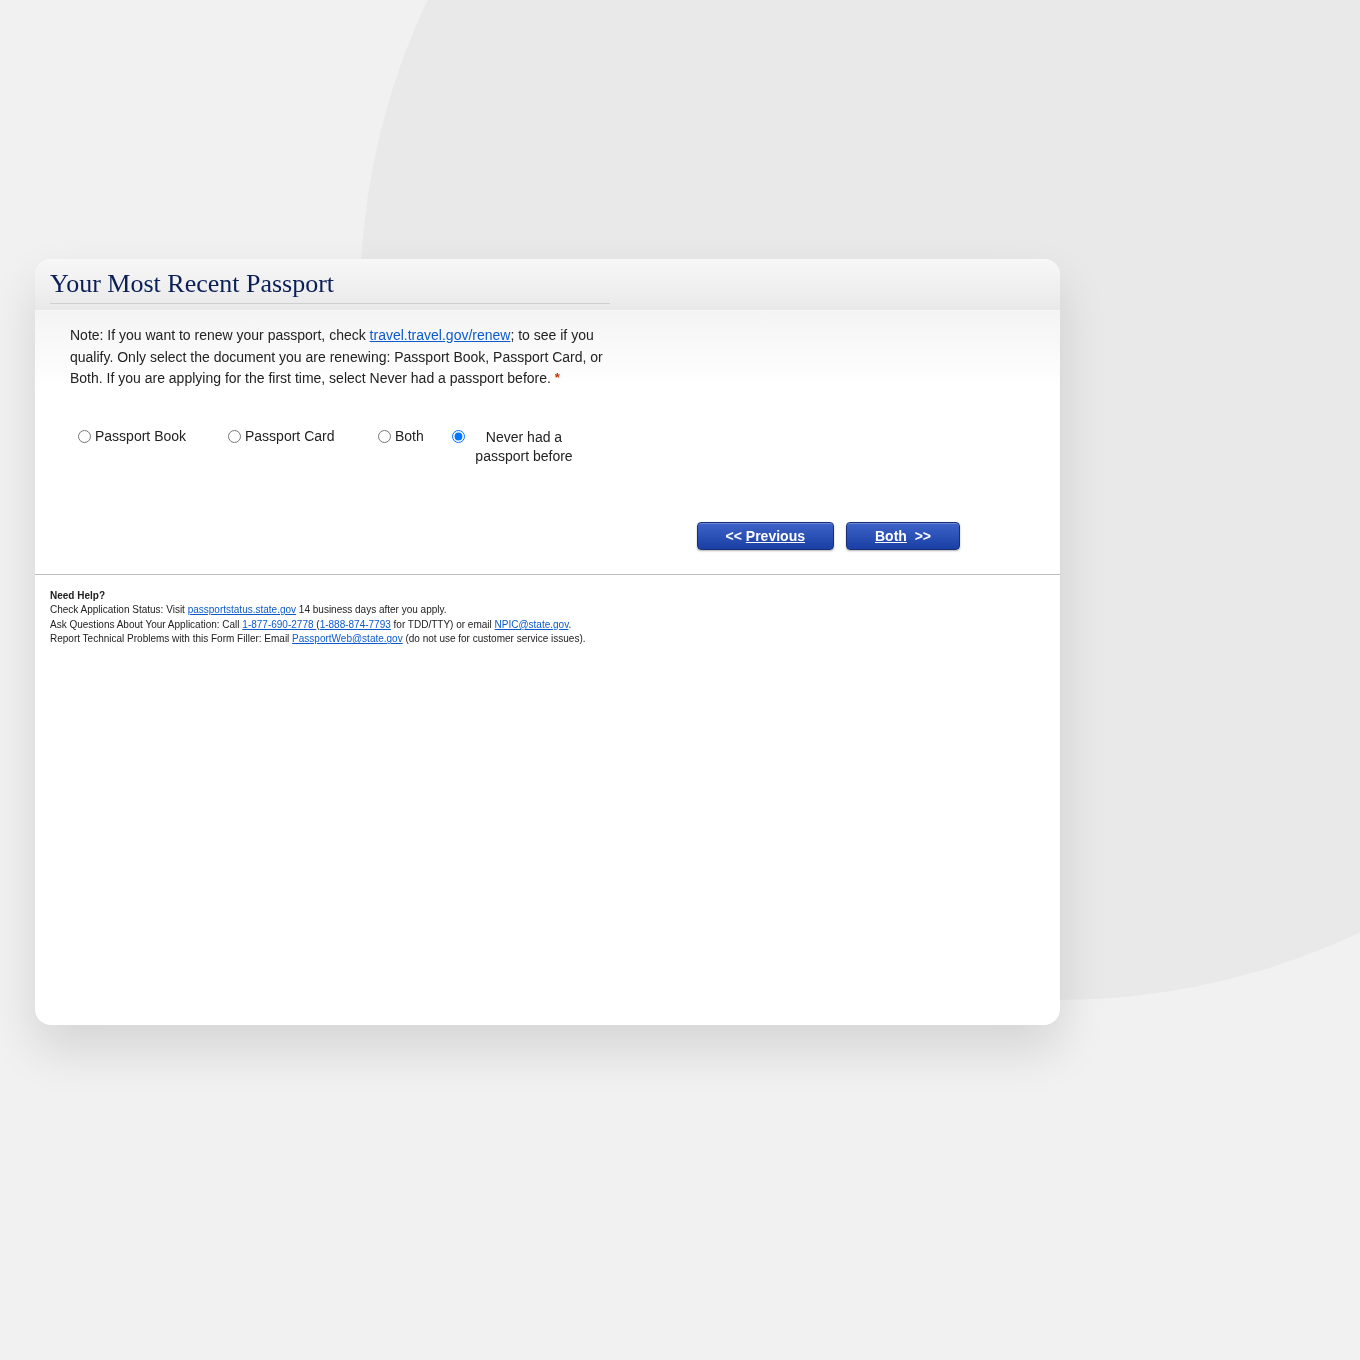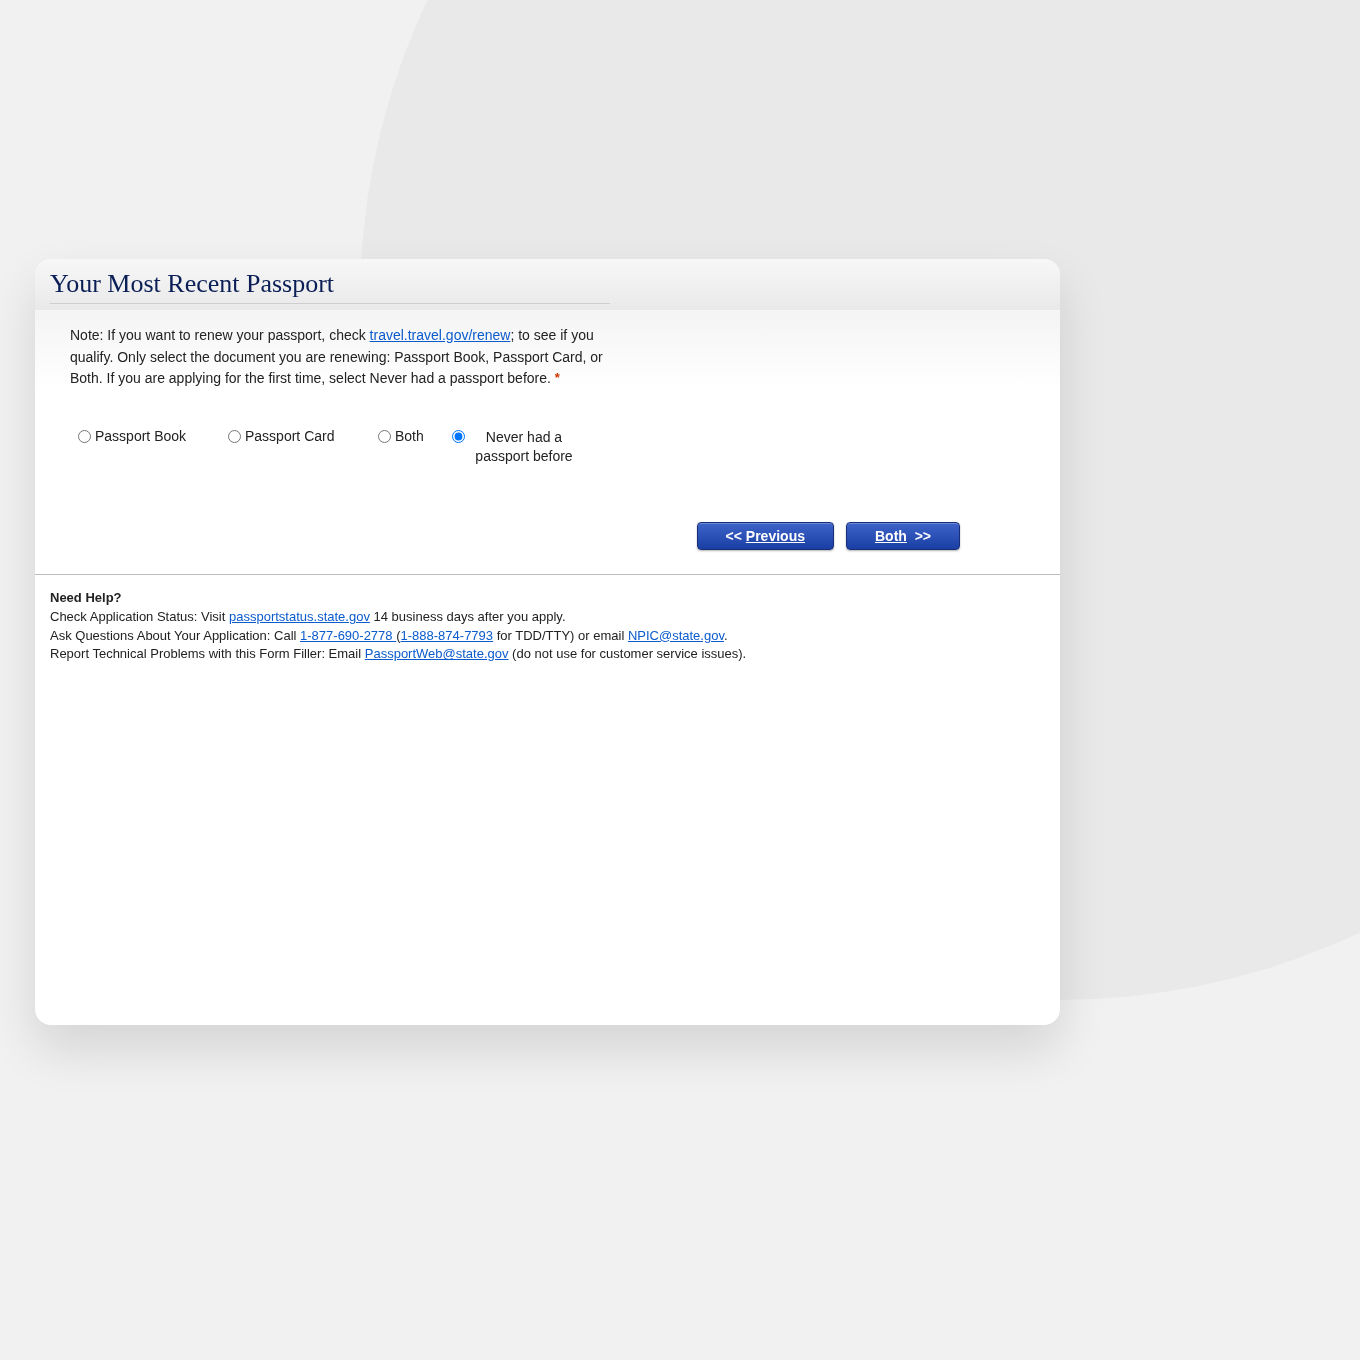--- a/index.html
+++ b/index.html
@@ -108,21 +108,21 @@
       font-size: 14px;
       font-weight: bold;
       padding: 5px 28px;
       cursor: pointer;
       box-shadow: inset 0 1px 0 rgba(255,255,255,0.25), 0 1px 2px rgba(0,0,0,0.3);
     }
     .btn span.ul { text-decoration: underline; }
     .help-section {
       border-top: 1px solid #bdbdbd;
       padding: 14px 20px 14px 15px;
-      font-size: 13px;
+      font-size: 10px;
       color: #222;
       line-height: 1.45;
     }
     .help-section strong { font-weight: bold; }
     .help-section a { color: #0b5bcc; text-decoration: underline; }
   </style>
 </head>
 <body>
 
 <div class="bg-curve"></div>

